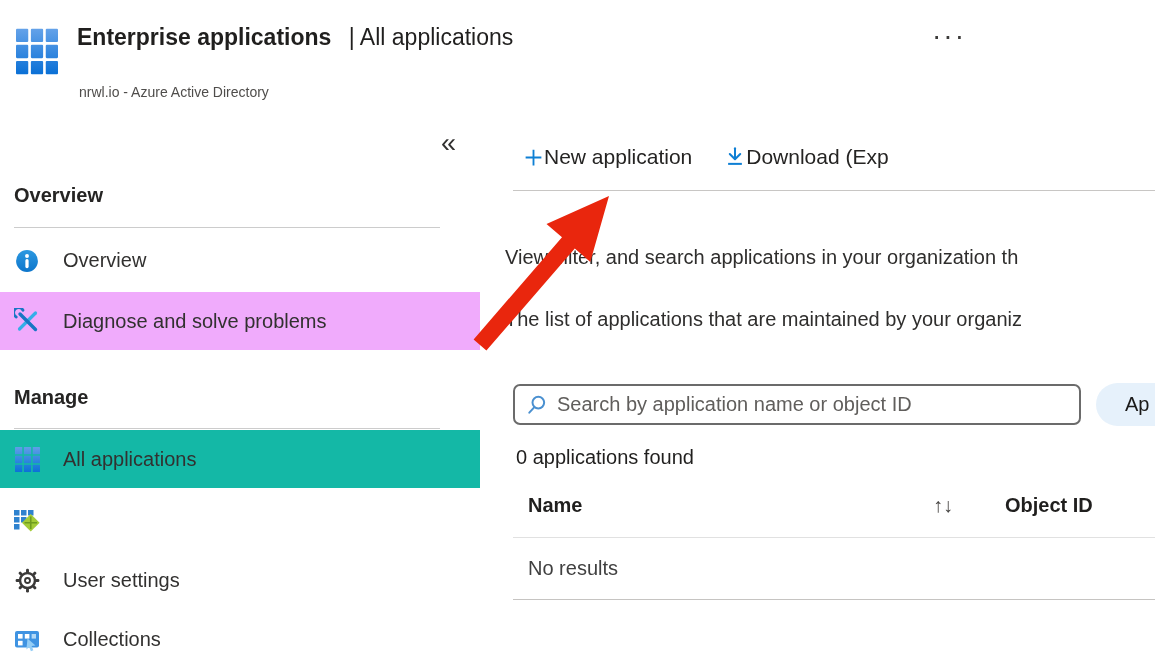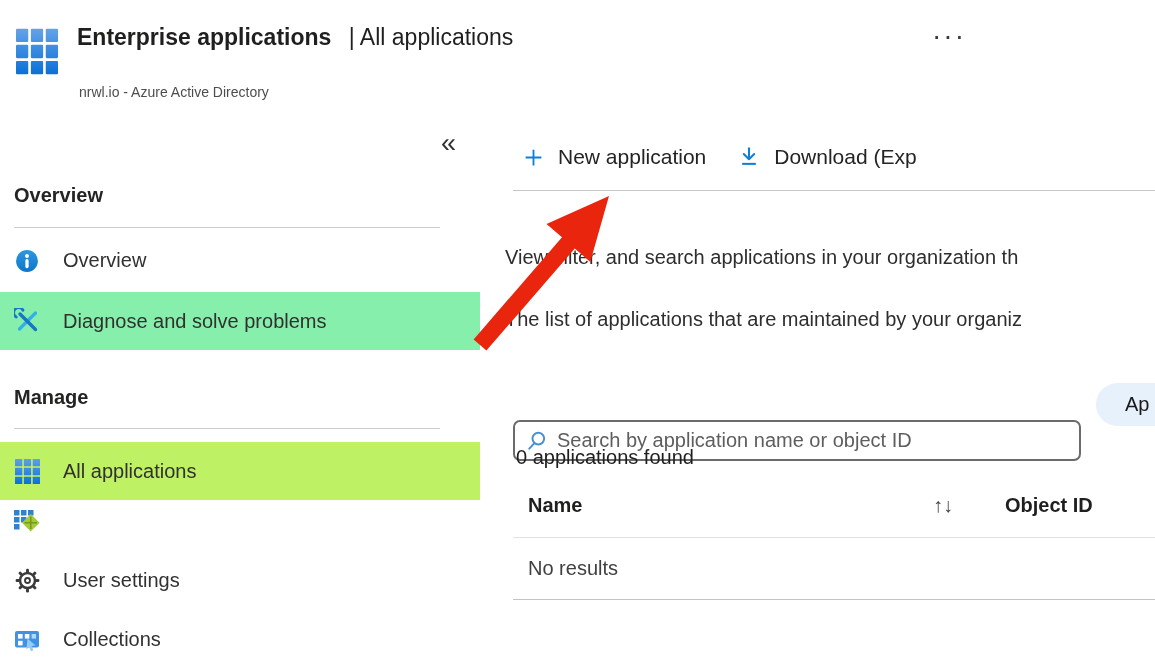--- a/index.html
+++ b/index.html
@@ -16,32 +16,32 @@
   .subtitle { position:absolute; left:79px; top:84px; font-size:14px; color:#4f4d4b; }
   .more-btn { position:absolute; left:932px; top:20px; font-size:28px; letter-spacing:2px;
               color:#3b3a39; cursor:pointer; }
   
   .collapse-btn { position:absolute; left:441px; top:128px; font-size:27px; color:#323130; cursor:pointer; }
   .side-header { position:absolute; left:14px; font-size:20px; font-weight:700; color:#252423; }
   .side-divider { position:absolute; left:14px; width:426px; border-top:1px solid #cccccc; }
   .nav-item { position:absolute; left:0; width:480px; height:57px; display:flex; align-items:center;
               padding-left:14px; gap:23px; font-size:20px; color:#323130; cursor:pointer; }
   .nav-item .ic { width:26px; height:26px; display:flex; align-items:center; justify-content:center; flex:0 0 26px; }
-  .nav-hover { background:#86efac; }
-  .nav-selected { background:#bef264;margin-top:12px; }
+  .nav-hover { background:#f0abfc; }
+  .nav-selected { background:#14b8a6; }
   
   .toolbar { position:absolute; left:523px; top:138px; height:38px; display:flex; align-items:center;
              gap:32px; font-size:21px; color:#252423; white-space:nowrap; }
-  .tb-btn { display:flex; align-items:center; gap:14px; cursor:pointer; }
+  .tb-btn { display:flex; align-items:center; cursor:pointer; }
   .toolbar-divider { position:absolute; left:513px; top:190px; width:642px; border-top:1px solid #c8c6c4; }
   .intro { position:absolute; left:505px; font-size:20px; color:#2f2e2d; white-space:nowrap; }
   
   .search-box { position:absolute; left:513px; top:384px; width:568px; height:41px;
                 border:2px solid #6b6b6b; border-radius:7px; background:#fff;
-                display:flex; align-items:center; padding:0 8px 0 11px; gap:9px;margin-top:36px; }
+                display:flex; align-items:center; padding:0 8px 0 11px; gap:9px; }
   .search-box input { border:none; outline:none; flex:1; font-size:20px; color:#252423;
                       font-family:inherit; background:transparent; }
   .search-box input::placeholder { color:#605e5c; opacity:1; }
   .filter-pill { position:absolute; left:1096px; top:383px; width:200px; height:43px;
                  background:#e6f1fb; border-radius:22px 0 0 22px; display:flex; align-items:center;
                  padding-left:29px; font-size:20px; color:#1b1a19; cursor:pointer; white-space:nowrap; }
   .results-count { position:absolute; left:516px; top:446px; font-size:20px; color:#201f1e; }
   
   .th { position:absolute; top:494px; font-size:20px; font-weight:700; color:#201f1e; cursor:pointer; }
   .sort-glyph { position:absolute; left:933px; top:494px; font-size:20px; color:#484644; cursor:pointer; }

